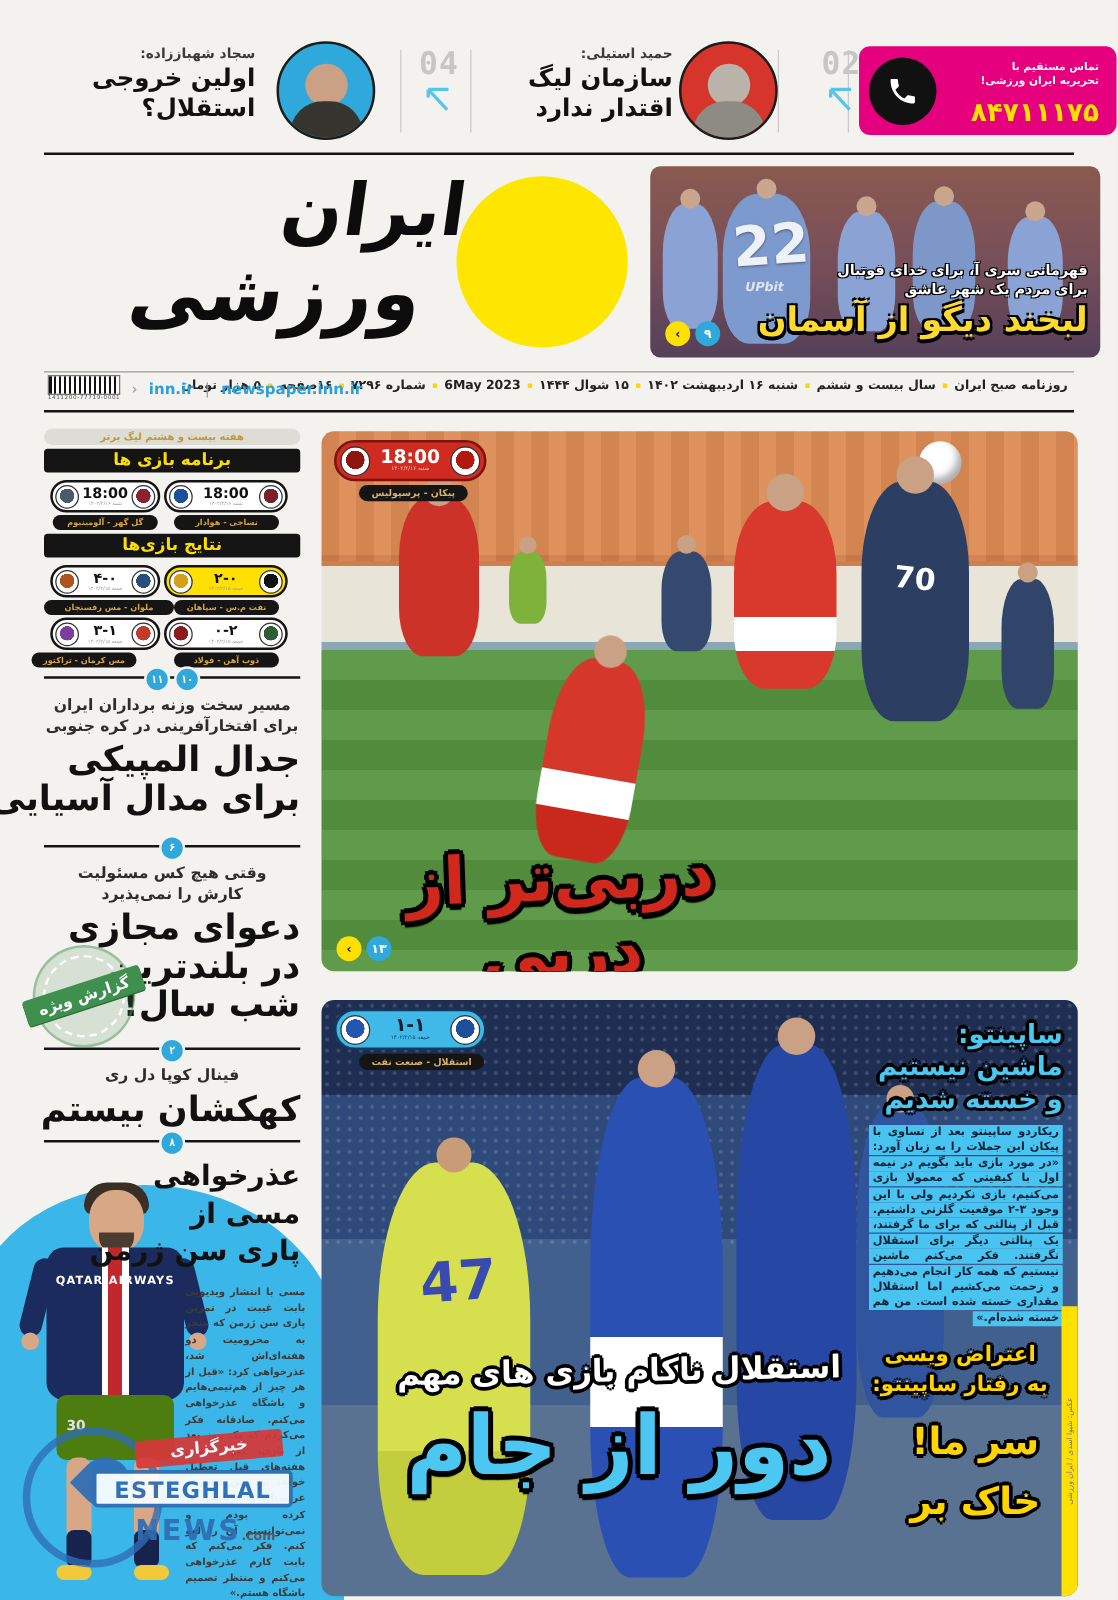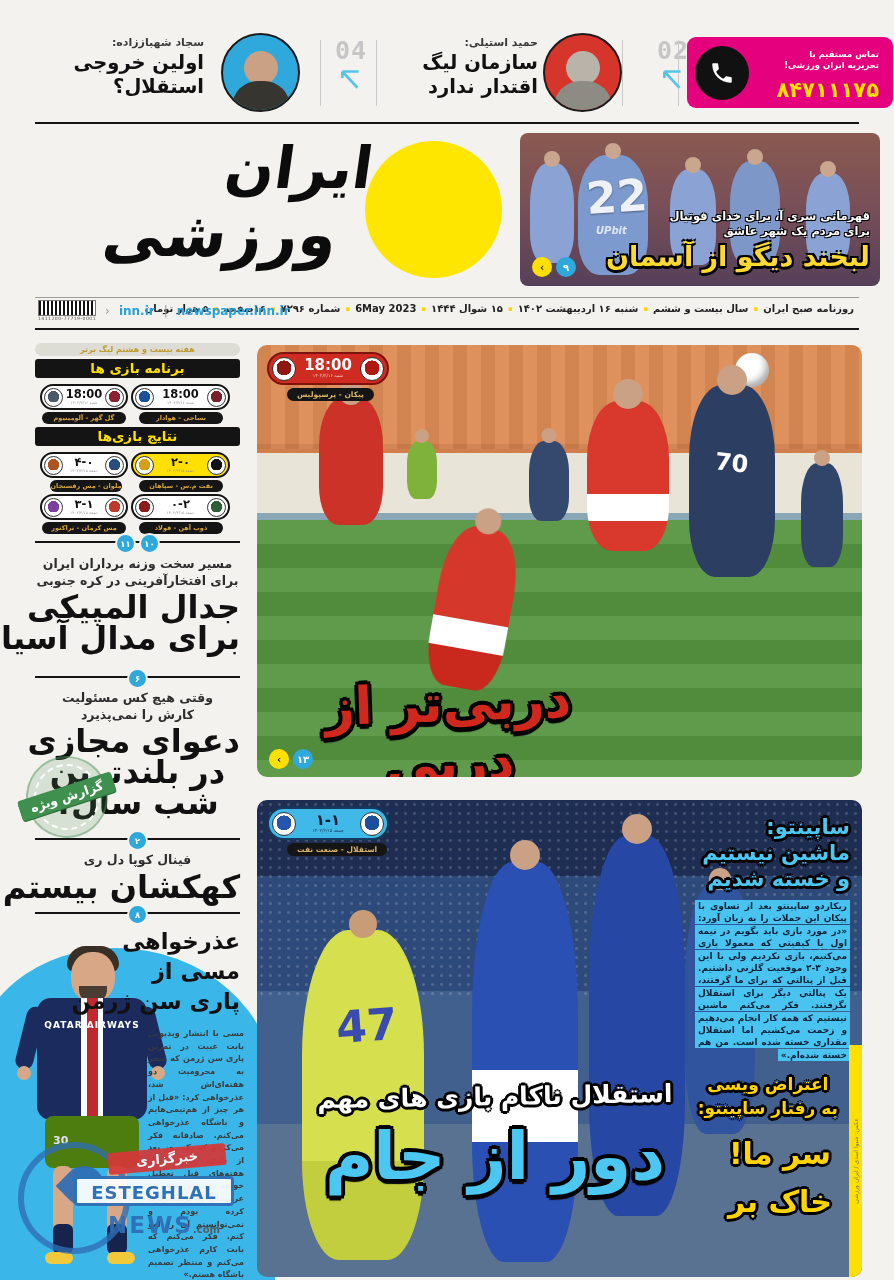--- a/index.html
+++ b/index.html
@@ -46,24 +46,24 @@
   .pill{position:absolute;left:35px;width:205px;height:13px;border-radius:7px;background:#dddcd5;text-align:center;font-size:8px;line-height:13px;font-weight:700;color:#bf9a30;}
   .bar{position:absolute;left:35px;width:205px;height:19px;border-radius:3px;background:#141414;color:#ffdf00;font-weight:900;font-size:13.5px;line-height:19px;text-align:center;}
   .capsule{position:absolute;height:26px;background:#fff;border:2px solid #141414;border-radius:15px;box-sizing:border-box;display:flex;align-items:center;justify-content:space-between;padding:0 2px;}
   .capsule.gold{background:#ffe000;}
   .capsule .mid{flex:1;text-align:center;line-height:1;}
   .capsule .t{font-size:11.5px;font-weight:900;color:#111;direction:ltr;display:block;}
   .capsule .dt{font-size:4px;color:#999;display:block;margin-top:1px;}
   .ldot{width:17px;height:17px;border-radius:50%;border:1px solid #333;background:radial-gradient(circle at 50% 45%,var(--c,#888) 0 45%,#fff 46%);flex:0 0 auto;}
   .cap-label{position:absolute;height:12px;background:#151515;border-radius:6px;color:#d8a43c;font-size:6.5px;line-height:12px;text-align:center;font-weight:700;white-space:nowrap;overflow:hidden;}
   .sb-div{position:absolute;left:35px;width:205px;height:2px;background:#141414;}
-  .badge-row{position:absolute;left:35px;width:205px;display:flex;justify-content:center;gap:3px;direction:ltr;}
+  .badge-row{position:absolute;left:35px;width:205px;display:flex;justify-content:center;gap:3px;direction:ltr;font-family:Liberation Mono, monospace;}
   .pbadge{width:17px;height:17px;border-radius:50%;background:#2fa8dc;color:#fff;font-size:8.5px;font-weight:700;display:flex;align-items:center;justify-content:center;border:2px solid #f3f2ee;box-sizing:content-box;}
   .kicker{position:absolute;left:35px;width:205px;text-align:center;font-size:12.5px;line-height:16.5px;font-weight:700;color:#2d2d2d;}
-  .bighead{position:absolute;left:35px;width:205px;text-align:center;font-size:32px;line-height:31px;font-weight:900;color:#111;letter-spacing:-1px;white-space:nowrap;}
+  .bighead{position:absolute;left:35px;width:205px;font-size:28px;line-height:31px;font-weight:900;color:#111;letter-spacing:-1px;white-space:nowrap;}
   .bighead.rt{text-align:right;font-size:22.5px;line-height:30px;}
   .stamp{position:absolute;left:26px;top:756px;width:78px;height:78px;border-radius:50%;background:rgba(82,148,94,.18);border:2px solid rgba(82,148,94,.45);transform:rotate(-18deg);z-index:4;}
   .stamp::before{content:"";position:absolute;inset:6px;border:2px dashed rgba(255,255,255,.9);border-radius:50%;}
   .stamp .ribbon{position:absolute;left:-10px;right:-10px;top:28px;height:21px;background:#3f8f4f;color:#fff;font-size:12.5px;font-weight:900;text-align:center;line-height:21px;border-radius:3px;box-shadow:0 1px 0 #2c6b39;}
   .blob-cyan{position:absolute;left:-25px;top:948px;width:300px;height:332px;background:#3ab6e8;border-radius:150px 170px 0 0 / 120px 150px 0 0;}
   .messi-body{position:absolute;left:148px;top:1020px;width:96px;font-size:8px;line-height:12.7px;font-weight:700;color:#3b3b3b;text-align:justify;}
   
   .messi{position:absolute;left:15px;top:952px;width:150px;height:328px;}
   .m-head{position:absolute;left:56px;top:0;width:44px;height:50px;border-radius:46%;background:#d8a886;}
   .m-hair{position:absolute;left:52px;top:-6px;width:52px;height:26px;border-radius:20px 20px 8px 8px;background:#3a2f27;}
@@ -258,40 +258,40 @@
   </div>
   <div class="cap-label" style="left:139px;top:480px;width:84px">نفت م.س - سپاهان</div>
   <div class="capsule" style="left:40px;top:452px;width:88px">
     <div class="ldot" style="--c:#274e7c"></div>
     <div class="mid">
         <span class="t" dir="ltr">۴-۰</span>
         <span class="dt">جمعه ۱۴۰۲/۲/۱۵</span>
       </div>
     <div class="ldot" style="--c:#b0541f"></div>
   </div>
-  <div class="cap-label" style="left:50px;top:480px;width:72px">ملوان - مس رفسنجان</div>
+  <div class="cap-label" style="left:35px;top:480px;width:104px">ملوان - مس رفسنجان</div>
 
   <div class="capsule" style="left:131px;top:494px;width:99px">
     <div class="ldot" style="--c:#2f5d37"></div>
     <div class="mid">
         <span class="t" dir="ltr">۰-۲</span>
         <span class="dt">جمعه ۱۴۰۲/۲/۱۵</span>
       </div>
     <div class="ldot" style="--c:#8c1c1c"></div>
   </div>
   <div class="cap-label" style="left:139px;top:522px;width:84px">ذوب آهن - فولاد</div>
   <div class="capsule" style="left:40px;top:494px;width:88px">
     <div class="ldot" style="--c:#c23a2a"></div>
     <div class="mid">
         <span class="t" dir="ltr">۳-۱</span>
         <span class="dt">جمعه ۱۴۰۲/۲/۱۵</span>
       </div>
     <div class="ldot" style="--c:#7b3fa0"></div>
   </div>
-  <div class="cap-label" style="left:42px;top:522px;width:84px">مس کرمان - تراکتور</div>
+  <div class="cap-label" style="left:25px;top:522px;width:84px">مس کرمان - تراکتور</div>
 
   <div class="sb-div" style="top:541px"></div>
   <div class="badge-row" style="top:533px">
     <div class="pbadge">۱۱</div>
     <div class="pbadge">۱۰</div>
   </div>
   <div class="kicker" style="top:556px">
     <div>مسیر سخت وزنه برداران ایران</div>
     <div>برای افتخارآفرینی در کره جنوبی</div>
   </div>

